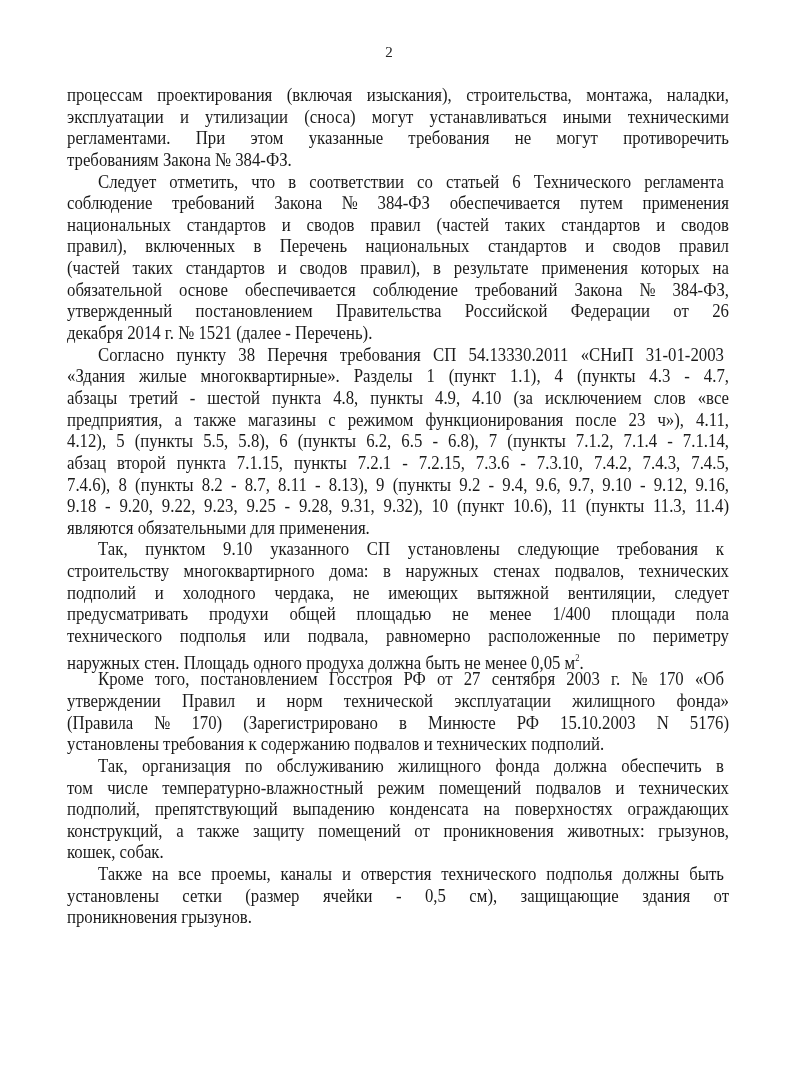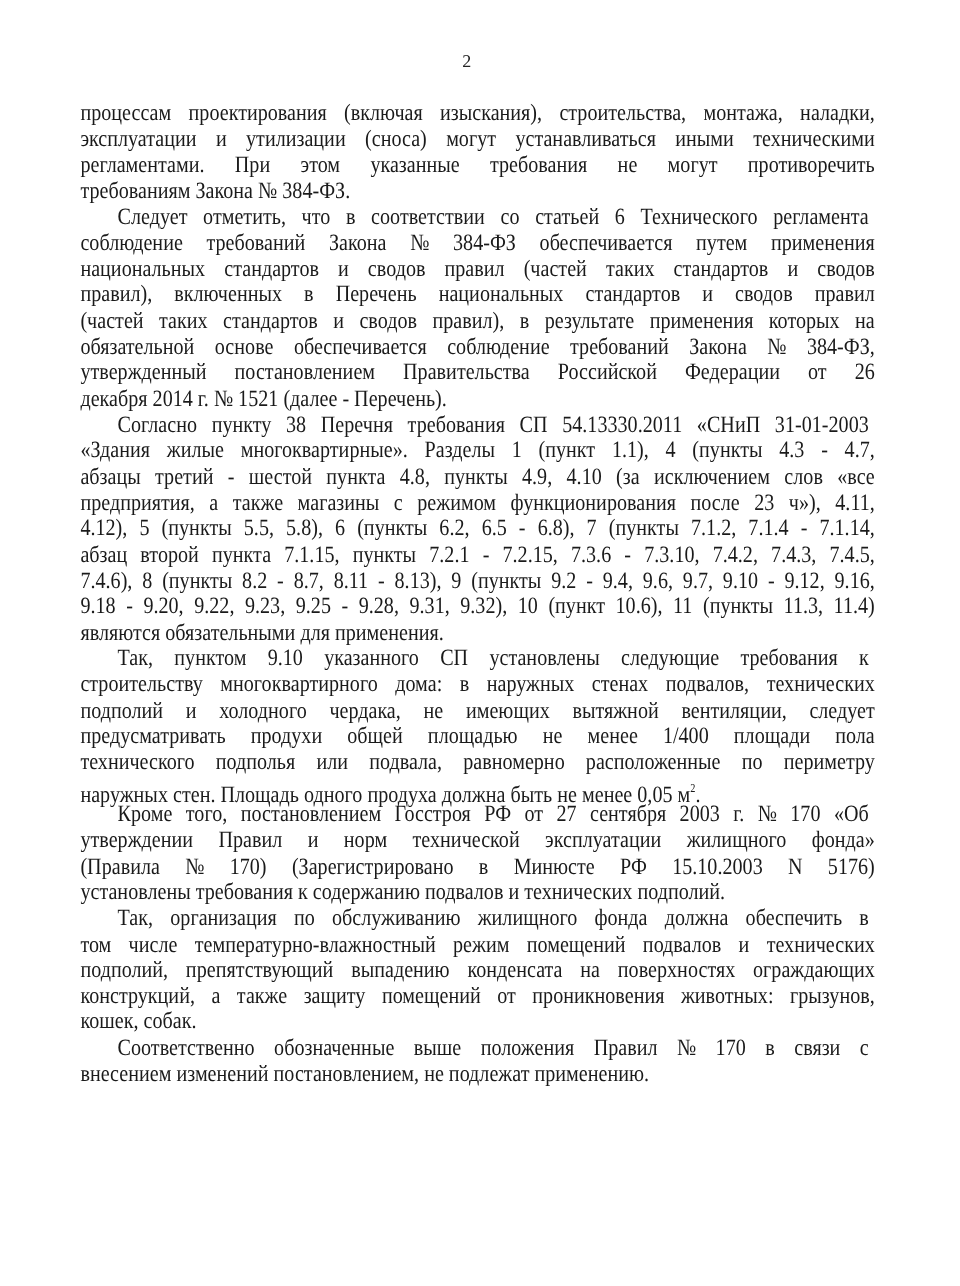--- a/index.html
+++ b/index.html
@@ -69,16 +69,17 @@
       <span class="line last" style="width: 624.703px; transform: scaleX(0.86);">установлены требования к содержанию подвалов и технических подполий.</span>
     </div>
     <div>
       <span class="line indent" style="width: 727.907px; transform: scaleX(0.86); word-spacing: 11.7794px; text-align-last: left; text-align: left;">Так, организация по обслуживанию жилищного фонда должна обеспечить в</span>
       <span class="line" style="width: 769.767px; transform: scaleX(0.86); word-spacing: 11.8708px; text-align-last: left; text-align: left;">том числе температурно-влажностный режим помещений подвалов и технических</span>
       <span class="line" style="width: 769.767px; transform: scaleX(0.86); word-spacing: 12.3779px; text-align-last: left; text-align: left;">подполий, препятствующий выпадению конденсата на поверхностях ограждающих</span>
       <span class="line" style="width: 769.767px; transform: scaleX(0.86); word-spacing: 11.1018px; text-align-last: left; text-align: left;">конструкций, а также защиту помещений от проникновения животных: грызунов,</span>
       <span class="line last" style="width: 112.469px; transform: scaleX(0.86);">кошек, собак.</span>
     </div>
     <div>
-      <span class="line indent" style="width: 727.907px; transform: scaleX(0.86); word-spacing: 13.974px; text-align-last: left; text-align: left;">Соответственно обозначенные выше положения Правил № 170 в связи с</span>
-      <span class="line last" style="width: 551.031px; transform: scaleX(0.86);">внесением изменений постановлением, не подлежат применению.</span>
+      <span class="line indent" style="width: 727.907px; transform: scaleX(0.86); word-spacing: 6.60945px; text-align-last: left; text-align: left;">Также на все проемы, каналы и отверстия технического подполья должны быть</span>
+      <span class="line" style="width: 769.767px; transform: scaleX(0.86); word-spacing: 22.3353px; text-align-last: left; text-align: left;">установлены сетки (размер ячейки - 0,5 см), защищающие здания от</span>
+      <span class="line last" style="width: 215.094px; transform: scaleX(0.86);">проникновения грызунов.</span>
     </div>
   </div>
 
 </body></html>

